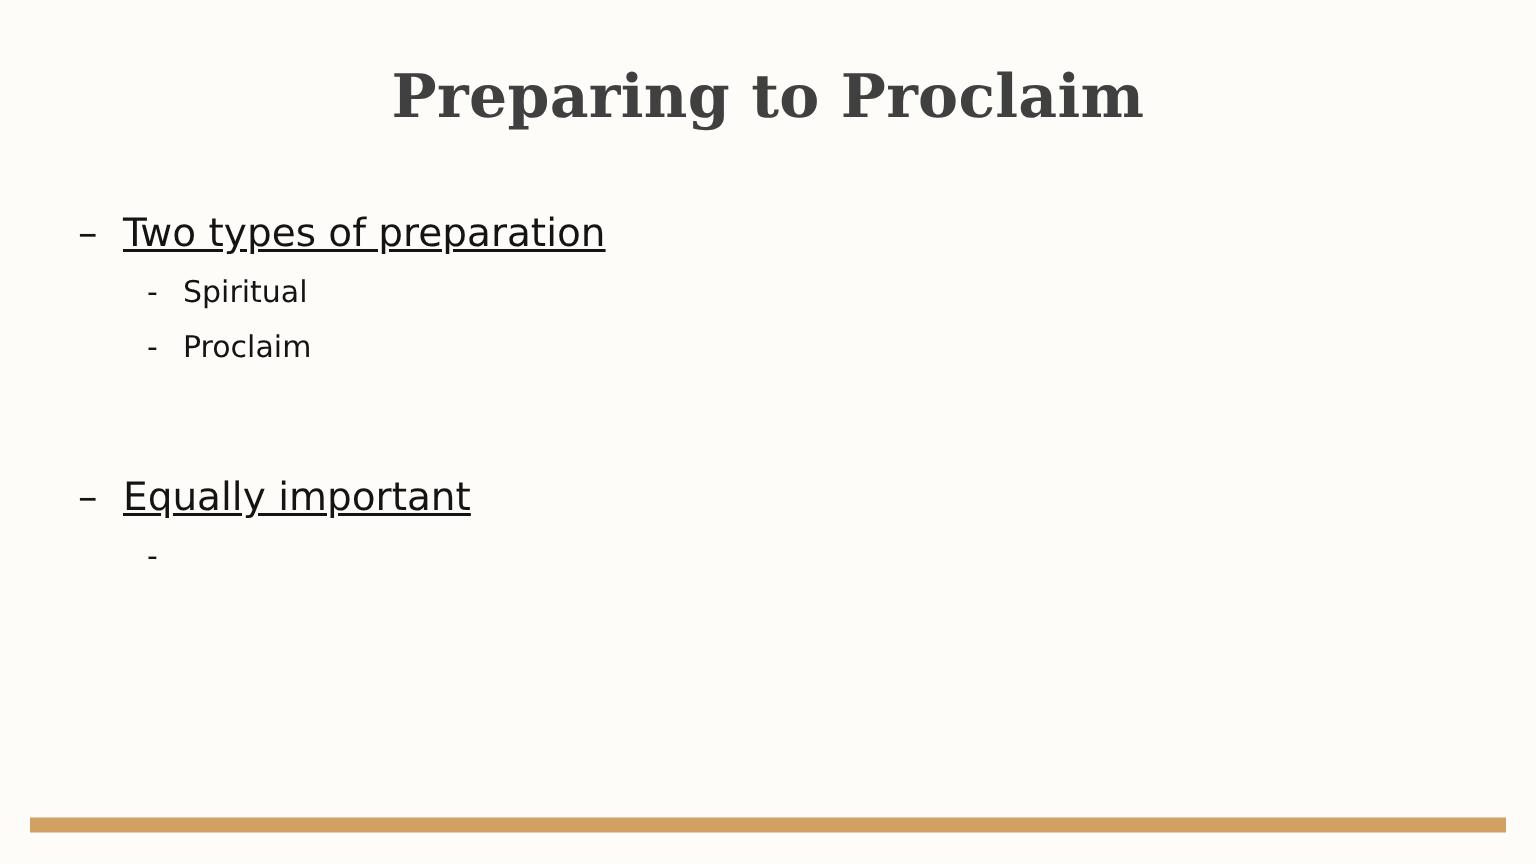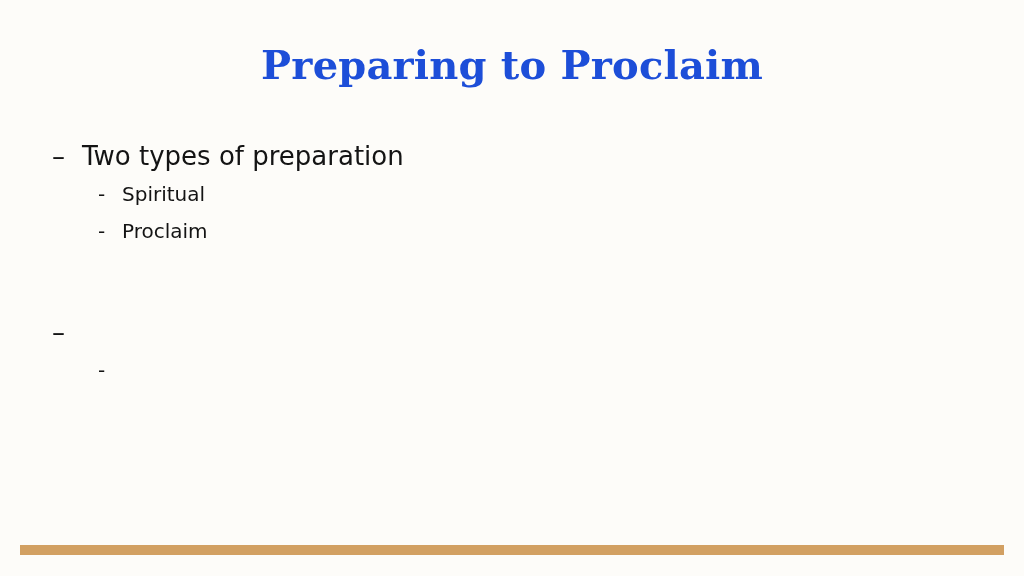--- a/index.html
+++ b/index.html
@@ -23,21 +23,21 @@
     position: absolute;
     top: 40px;
     left: 0;
     width: 1024px;
     text-align: center;
     font-family: "DejaVu Serif", serif;
     font-weight: bold;
     font-size: 40px;
     line-height: 50px;
     letter-spacing: 0.2px;
-    color: #1d4ed8;
+    color: #404040;
     white-space: nowrap;
   }
   #body-content {
     position: absolute;
     top: 136px;
     left: 52px;
     width: 930px;
   }
   .bullet-group {
     margin: 0;
@@ -54,20 +54,21 @@
     margin: 0;
   }
   .bullet-l1 .marker {
     flex: 0 0 auto;
     width: 30px;
     font-size: 26px;
     color: #141414;
   }
   .bullet-l1 .label {
     flex: 0 1 auto;
+    text-decoration: underline;
   }
   .bullet-l2 {
     display: flex;
     align-items: baseline;
     font-size: 20px;
     line-height: 37px;
     color: #141414;
     margin: 0;
     padding-left: 46px;
   }
@@ -112,20 +113,21 @@
         <span class="marker">-</span>
         <span class="label">Proclaim</span>
       </div>
     </div>
 
     <div class="group-gap"></div>
 
     <div class="bullet-group">
       <div class="bullet-l1">
         <span class="marker">–</span>
+        <span class="label">Equally important</span>
       </div>
       <div class="bullet-l2">
         <span class="marker">-</span>
       </div>
     </div>
 
   </div>
 
   <div id="accent-bar"></div>
 

